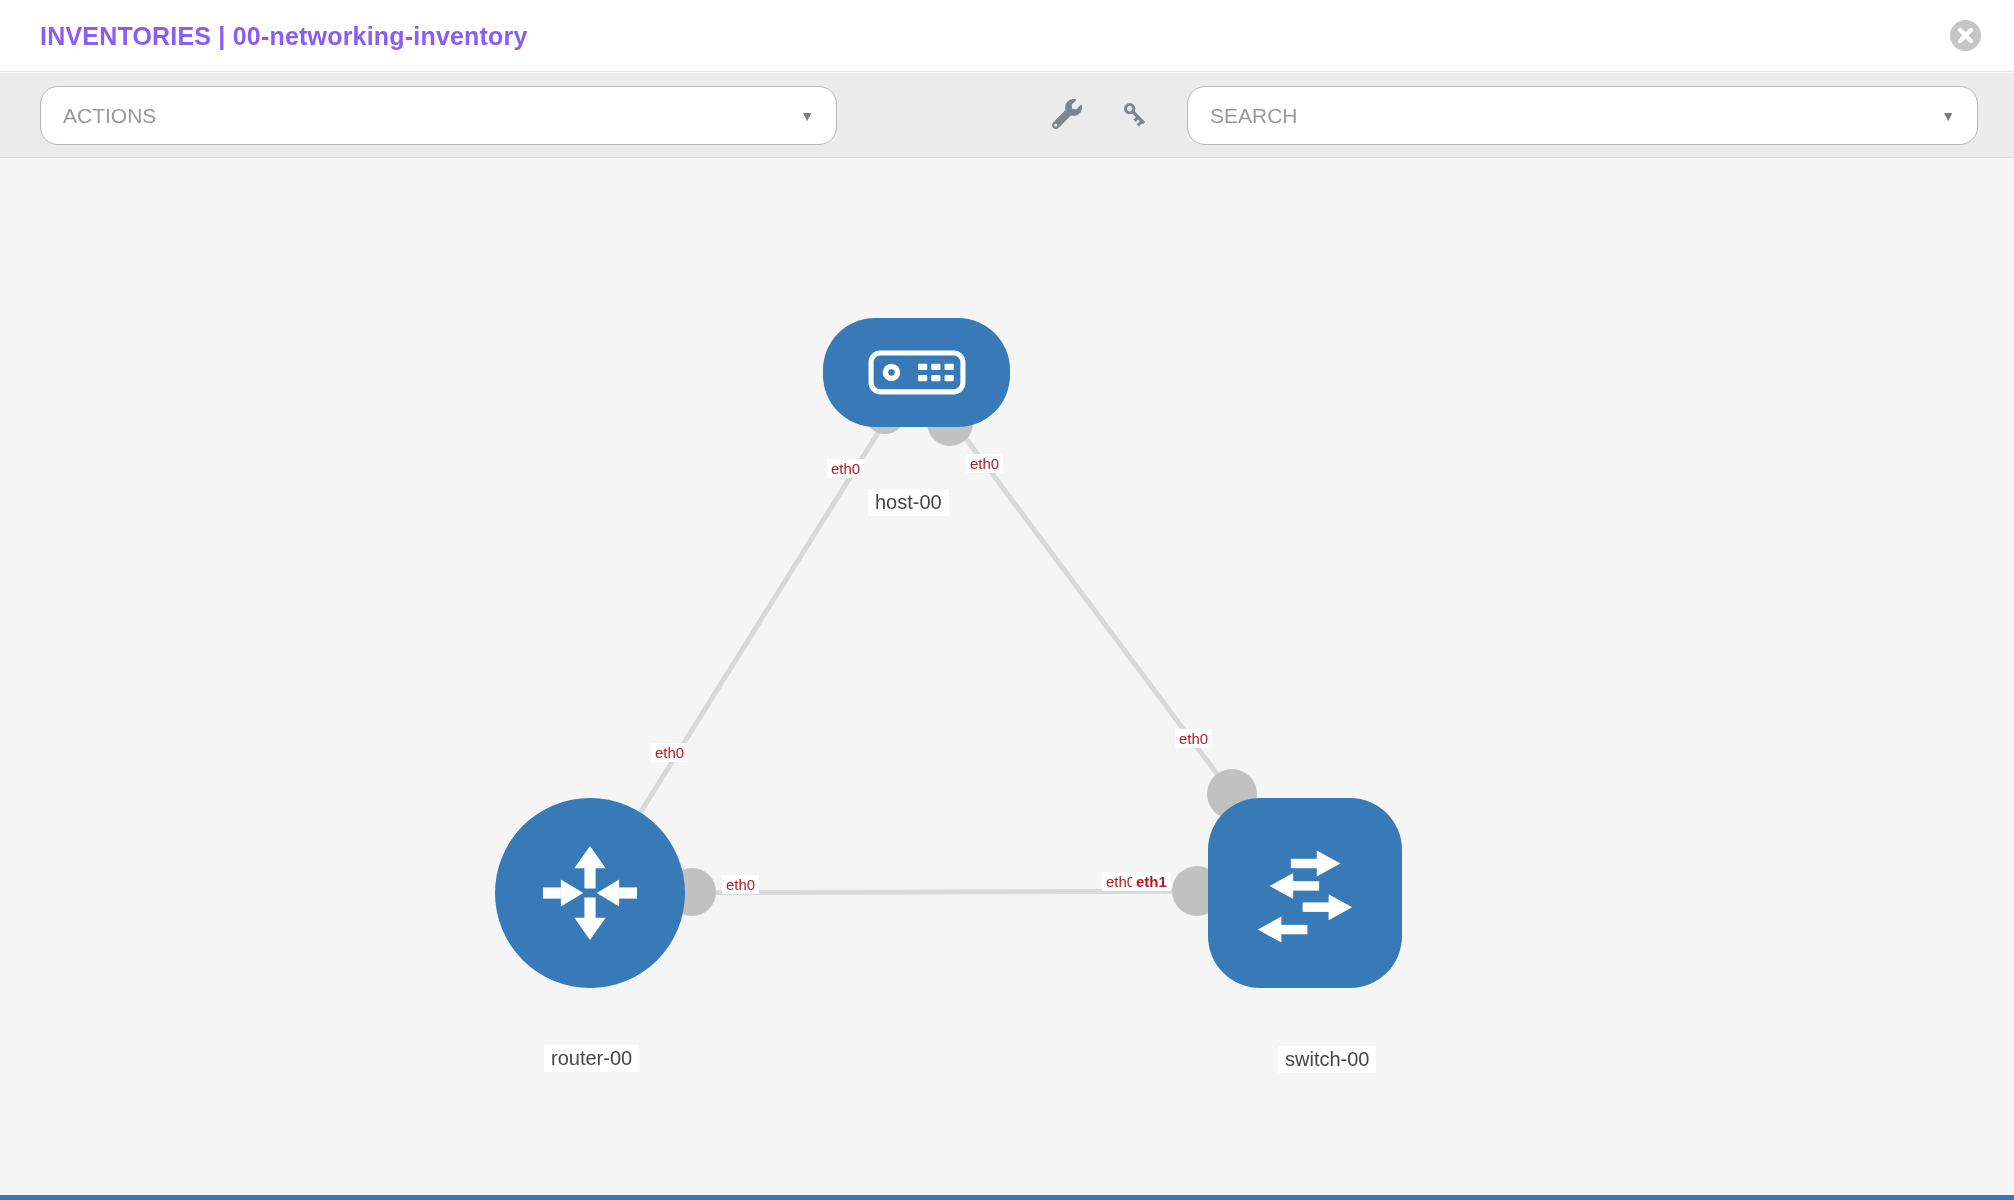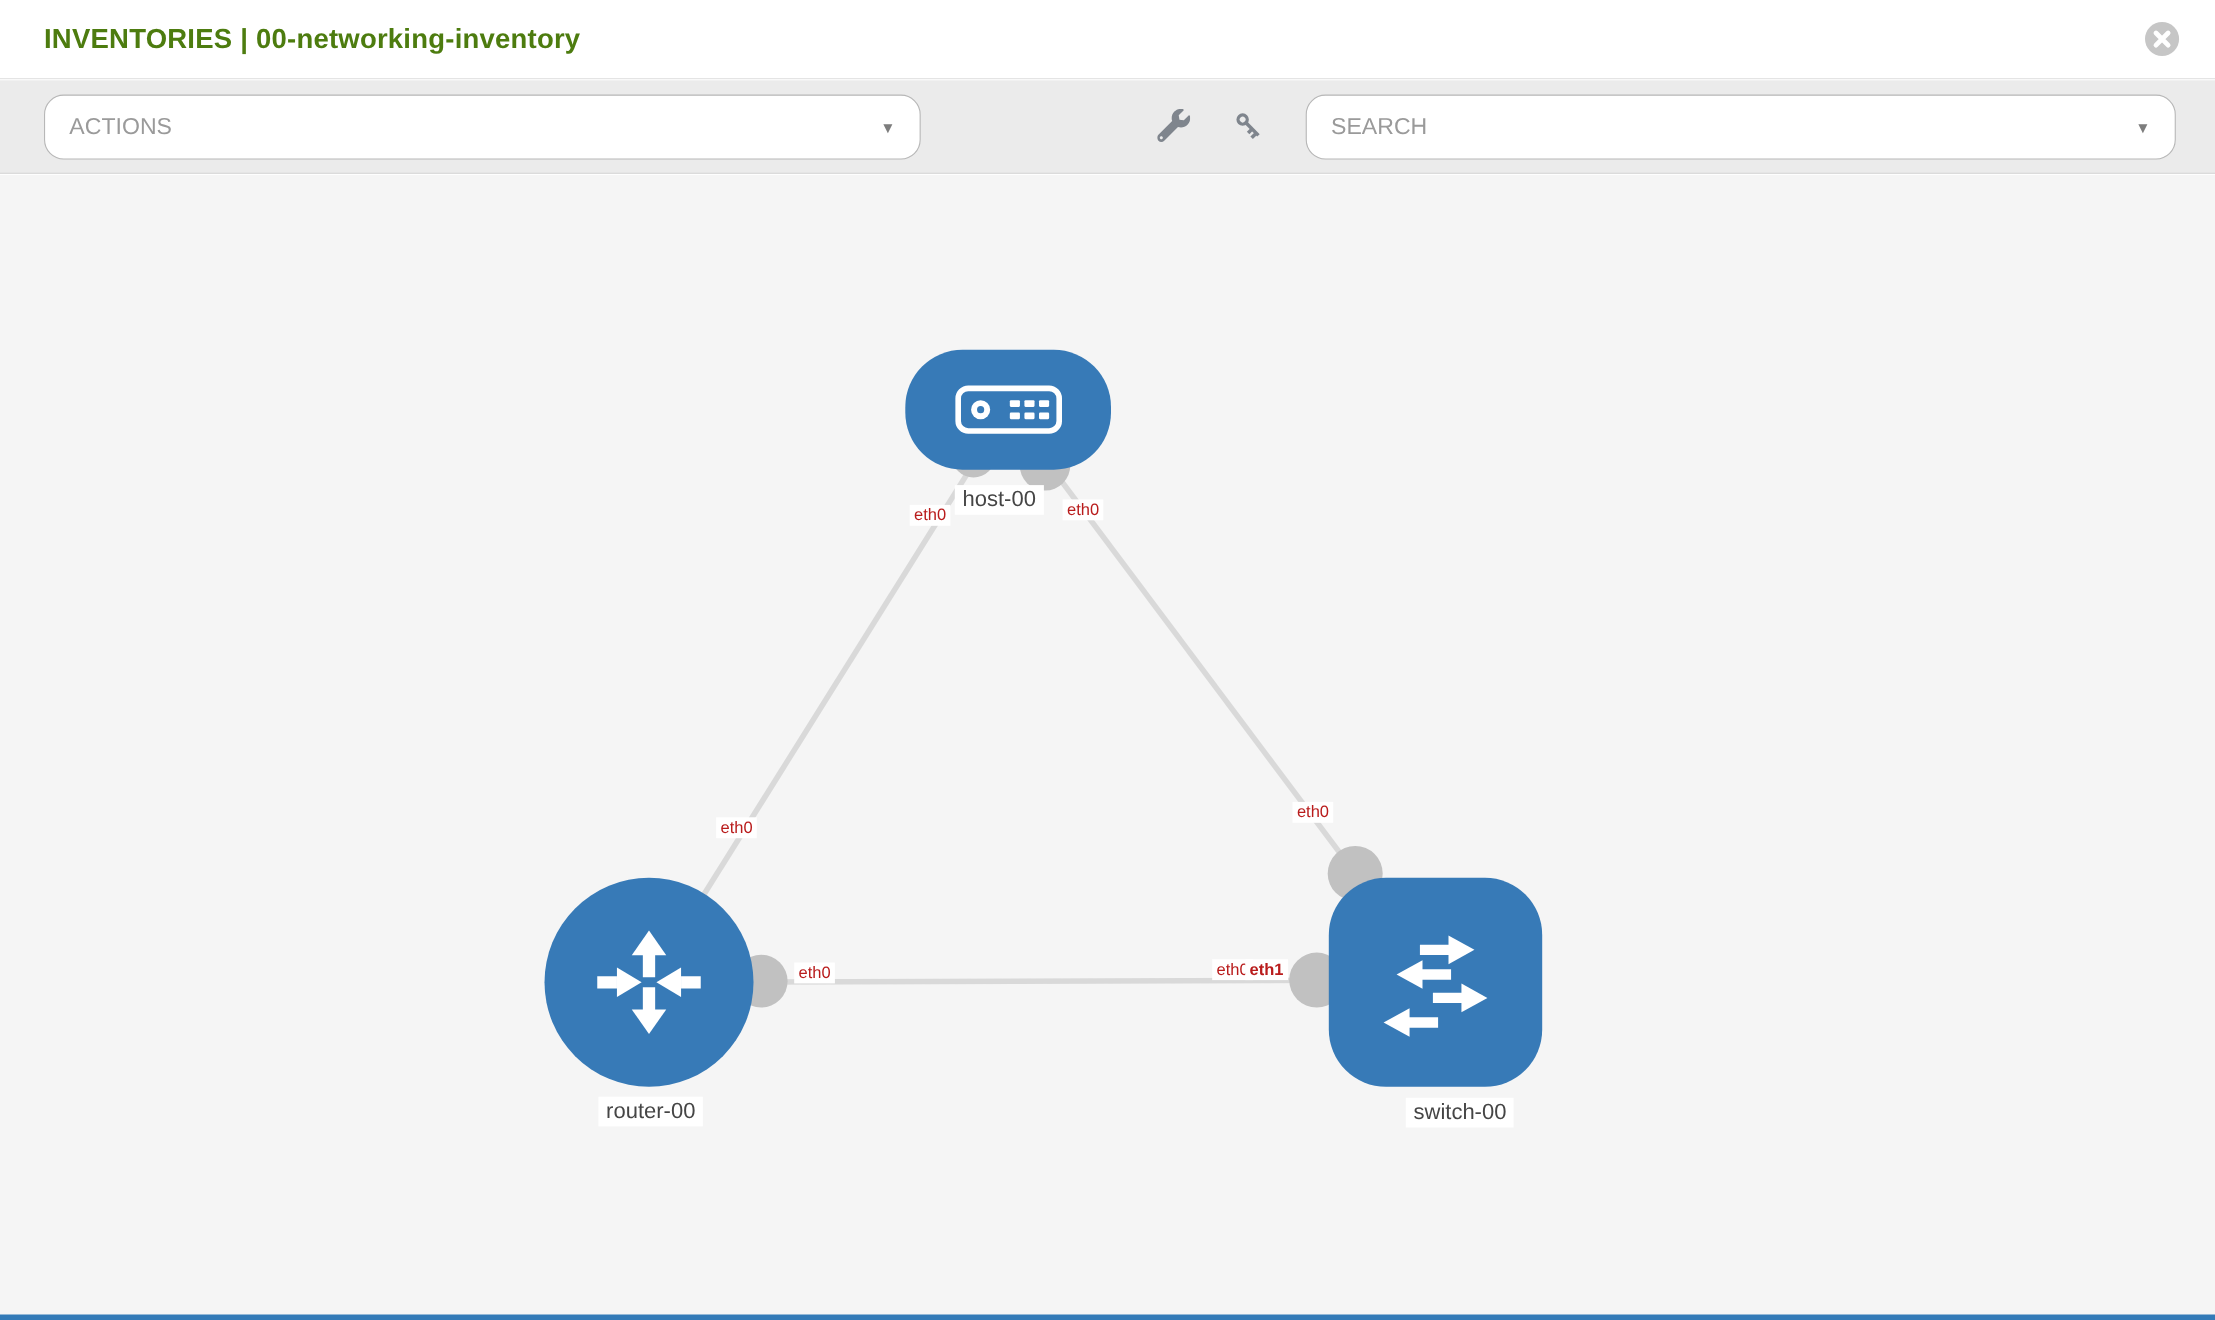--- a/index.html
+++ b/index.html
@@ -4,21 +4,21 @@
 <style>
   * { margin:0; padding:0; box-sizing:border-box; }
   html,body { width:2014px; height:1200px; overflow:hidden; background:#ffffff;
               font-family:"Liberation Sans", sans-serif; }
   .page { position:relative; width:2014px; height:1200px; background:#ffffff; }
 
   
   .header { position:absolute; left:0; top:0; width:2014px; height:72px;
             background:#ffffff; border-bottom:1px solid #e2e2e2; }
   .title { position:absolute; left:40px; top:50%; transform:translateY(-50%);
-           font-size:25px; font-weight:700; color:#4d7c0f; letter-spacing:.2px; }
+           font-size:25px; font-weight:700; color:#8b5cf6; letter-spacing:.2px; }
   .close-btn { position:absolute; left:1949px; top:19px; width:33px; height:33px; cursor:pointer; }
 
   
   .toolbar { position:absolute; left:0; top:73px; width:2014px; height:85px;
              background:#ebebeb; border-bottom:1px solid #d6d6d6; }
   .select-box { position:absolute; top:13px; height:59px; background:#ffffff;
                 border:1px solid #b7b7b7; border-radius:18px; display:flex;
                 align-items:center; justify-content:space-between; padding:0 22px;
                 font-size:21px; color:#9a9a9a; cursor:pointer; }
   .select-actions { left:40px;  width:797px; }
@@ -34,21 +34,21 @@
   .net-svg { position:absolute; left:0; top:0; z-index:0; }
 
   .node { position:absolute; z-index:2; background:#377ab7; display:flex;
           align-items:center; justify-content:center; cursor:pointer; }
   .node-host   { left:823px;  top:159px; width:187px; height:109px; border-radius:52px; }
   .node-router { left:495px;  top:639px; width:190px; height:190px; border-radius:50%; }
   .node-switch { left:1208px; top:639px; width:194px; height:190px; border-radius:52px; }
 
   .chip { position:absolute; z-index:3; background:#ffffff; color:#b91c1c;
           white-space:nowrap; }
-  .chip-name { font-size:20px; padding:2px 7px; color:#454545; }
+  .chip-name { font-size:20px; padding:2px 7px; color:#454545;margin-top:48px; }
   .chip-if   { font-size:15px; padding:1px 4px; }
 
   .chip-host-name   { left:868px;  top:282px; }
   .chip-router-name { left:544px;  top:838px; }
   .chip-switch-name { left:1278px; top:839px; }
 
   .chip-host-eth-left  { left:827px;  top:300px; }
   .chip-host-eth-right { left:966px;  top:295px; }
   .chip-link-router    { left:651px;  top:584px; }
   .chip-link-switch    { left:1175px; top:570px; }

